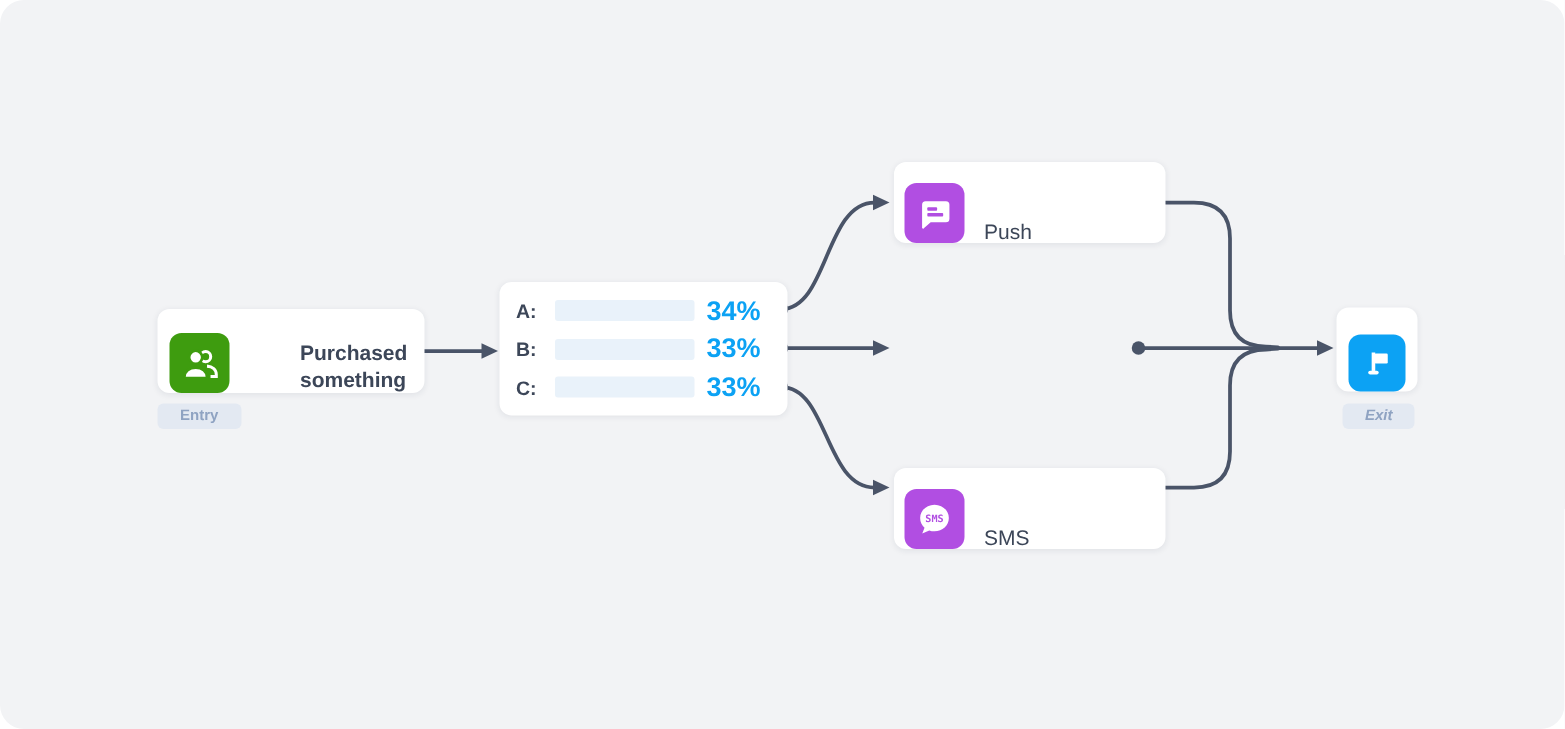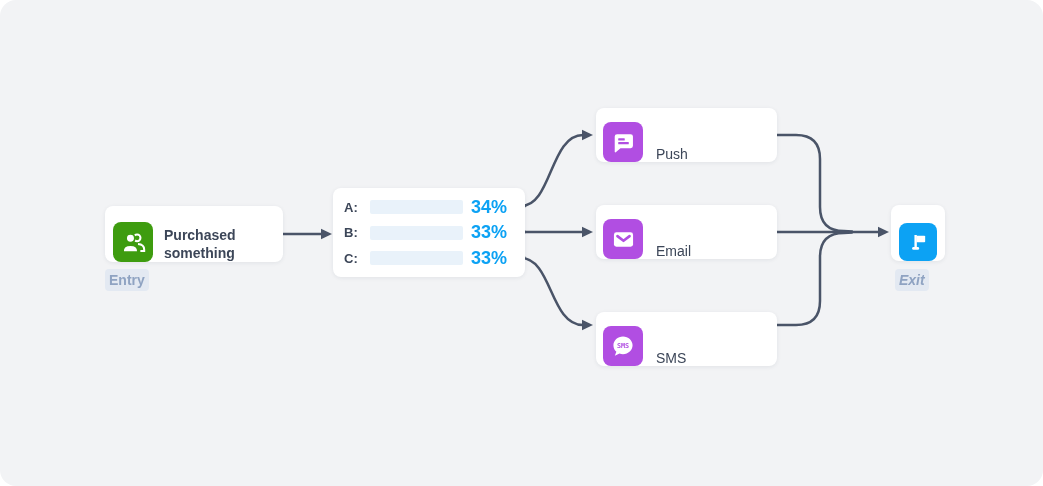--- a/index.html
+++ b/index.html
@@ -7,23 +7,23 @@
   .wires{position:absolute;left:0;top:0;width:1043px;height:486px;}
 
   .node{position:absolute;background:#ffffff;border-radius:8px;box-shadow:0 1px 4px rgba(25,39,70,0.08);display:flex;align-items:flex-end;}
   .node-icon{display:flex;align-items:center;justify-content:center;border-radius:8px;flex:0 0 auto;}
   .icon-40{width:40px;height:40px;}
   .green{background:#3E9C0F;}
   .purple{background:#B14EE2;}
   .blue{background:#0CA2F4;}
 
   .entry-node{left:105px;top:206px;width:160px;height:56px;padding:0 10px 0 8px;gap:11px;}
-  .entry-title{font-size:14px;line-height:1.3;font-weight:700;color:#3C4658;}
+  .entry-title{font-size:14px;line-height:1.3;font-weight:700;color:#3C4658;margin-left:36px;}
 
-  .badge{position:absolute;font-size:14px;font-weight:700;padding:3px 4px;border-radius:4px;background:#E3E9F2;color:#8FA3C2;}
+  .badge{position:absolute;font-size:10px;font-weight:700;padding:3px 15px;border-radius:4px;background:#E3E9F2;color:#8FA3C2;}
   .entry-badge{left:105px;top:269px;}
   .exit-badge{left:895px;top:269px;font-style:italic;}
 
   .split-node{left:333px;top:188px;width:192px;height:89px;flex-direction:column;justify-content:space-evenly;align-items:stretch;padding:4px 18px 4px 11px;box-sizing:border-box;}
   .split-row{display:flex;align-items:center;gap:8px;}
   .split-label{width:18px;font-size:13px;font-weight:700;color:#3C4658;}
   .bar-track{flex:1;height:14px;background:#E9F2FA;border-radius:2px;overflow:hidden;}
   .bar-fill{height:100%;background:#0CA2F4;border-radius:2px;}
   .split-pct{width:36px;text-align:right;font-size:18px;font-weight:700;color:#0CA2F4;}
 
@@ -102,29 +102,20 @@
     <span class="node-icon icon-40 purple">
       <svg viewBox="0 0 24 24" width="27" height="27">
         <path d="M6.3 4.6 h12 a2.1 2.1 0 0 1 2.1 2.1 v8.2 a2.1 2.1 0 0 1 -2.1 2.1 h-9 l-3.9 3.4 a0.62 0.62 0 0 1 -1.2 -0.47 V6.7 a2.1 2.1 0 0 1 2.1 -2.1 z" fill="#fff"></path>
         <rect x="7.3" y="8.2" width="5.8" height="2" rx="0.5" fill="#B14EE2"></rect>
         <rect x="7.3" y="11.6" width="9.4" height="2" rx="0.5" fill="#B14EE2"></rect>
       </svg>
     </span>
     <span class="channel-label">Push</span>
   </div>
 
-  <div class="node channel-node channel-email">
-    <span class="node-icon icon-40 purple">
-      <svg viewBox="0 0 24 24" width="27" height="27">
-        <rect x="3.5" y="5.5" width="17" height="13" rx="2.2" fill="#fff"></rect>
-        <path d="M6.6 9 l5.4 4.2 L17.4 9" fill="none" stroke="#B14EE2" stroke-width="2.3" stroke-linecap="round" stroke-linejoin="round"></path>
-      </svg>
-    </span>
-    <span class="channel-label">Email</span>
-  </div>
 
   <div class="node channel-node channel-sms">
     <span class="node-icon icon-40 purple">
       <svg viewBox="0 0 24 24" width="28" height="28">
         <path d="M12 3.8 c4.6 0 8.2 3.4 8.2 7.6 s-3.6 7.6 -8.2 7.6 c-1.1 0 -2.1 -0.18 -3 -0.5 L5 20.3 l1.3 -3.3 c-1.5 -1.4 -2.5 -3.3 -2.5 -5.6 c0 -4.2 3.6 -7.6 8.2 -7.6 z" fill="#fff"></path>
         <text x="12" y="13.5" text-anchor="middle" font-size="5.8" font-weight="bold" fill="#B14EE2" font-family="'DejaVu Sans Mono', monospace">SMS</text>
       </svg>
     </span>
     <span class="channel-label">SMS</span>
   </div>

